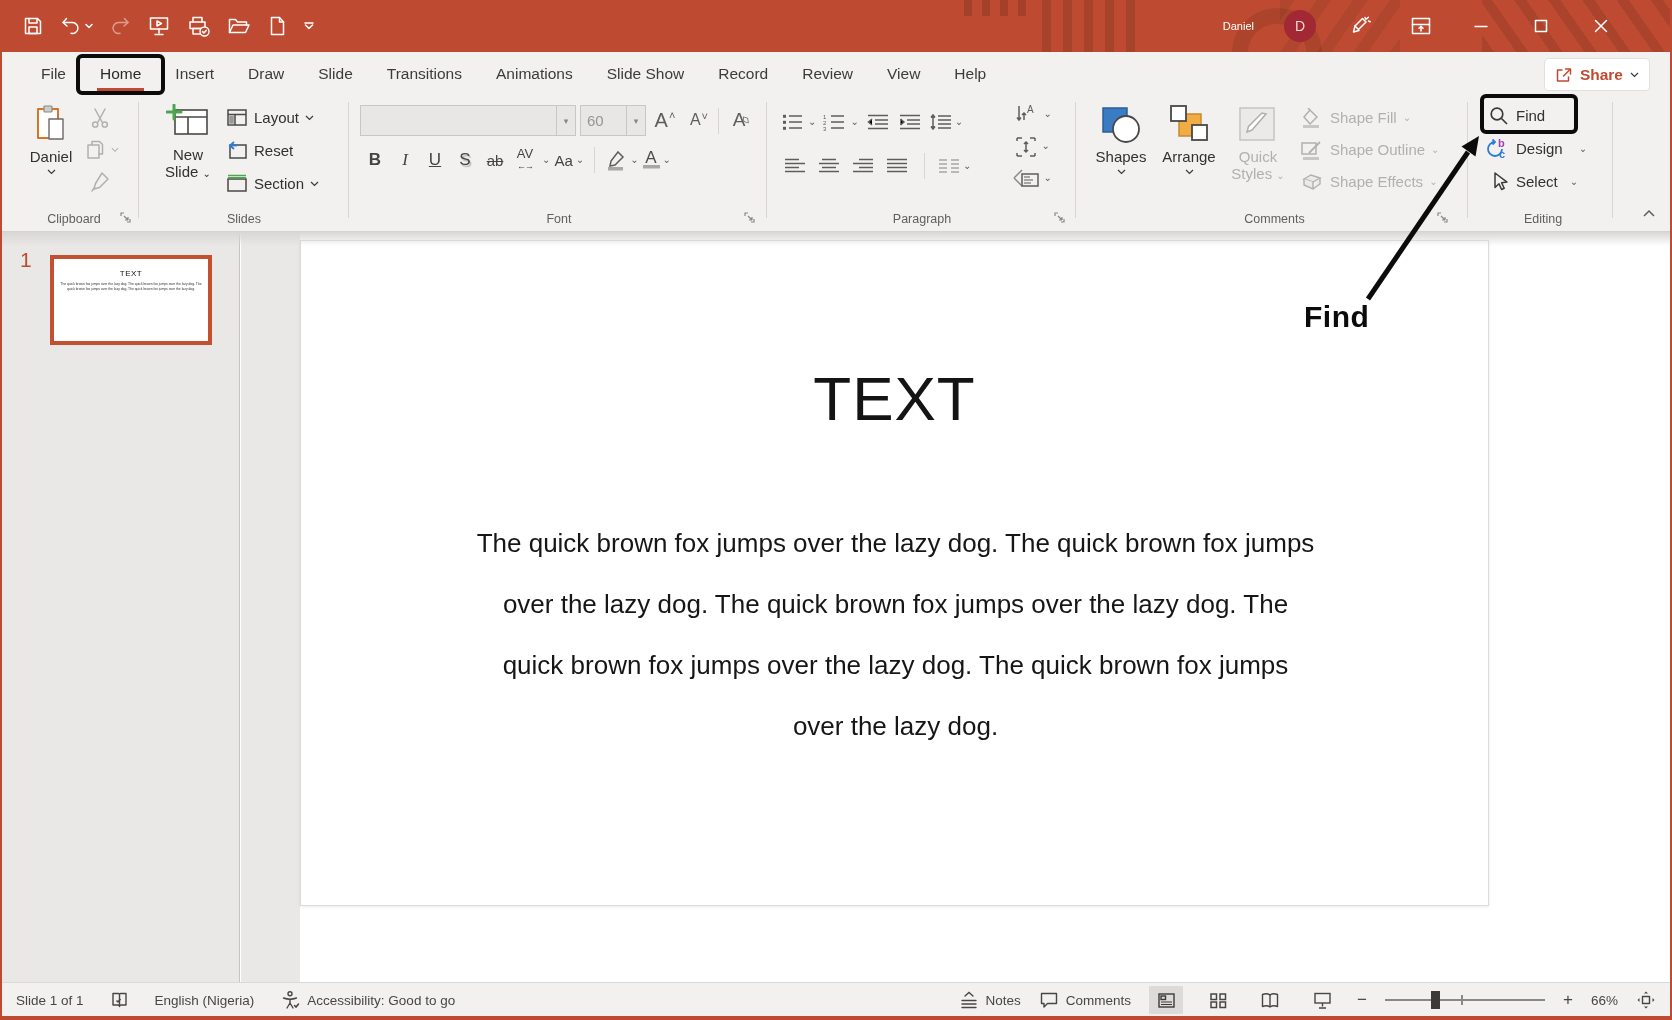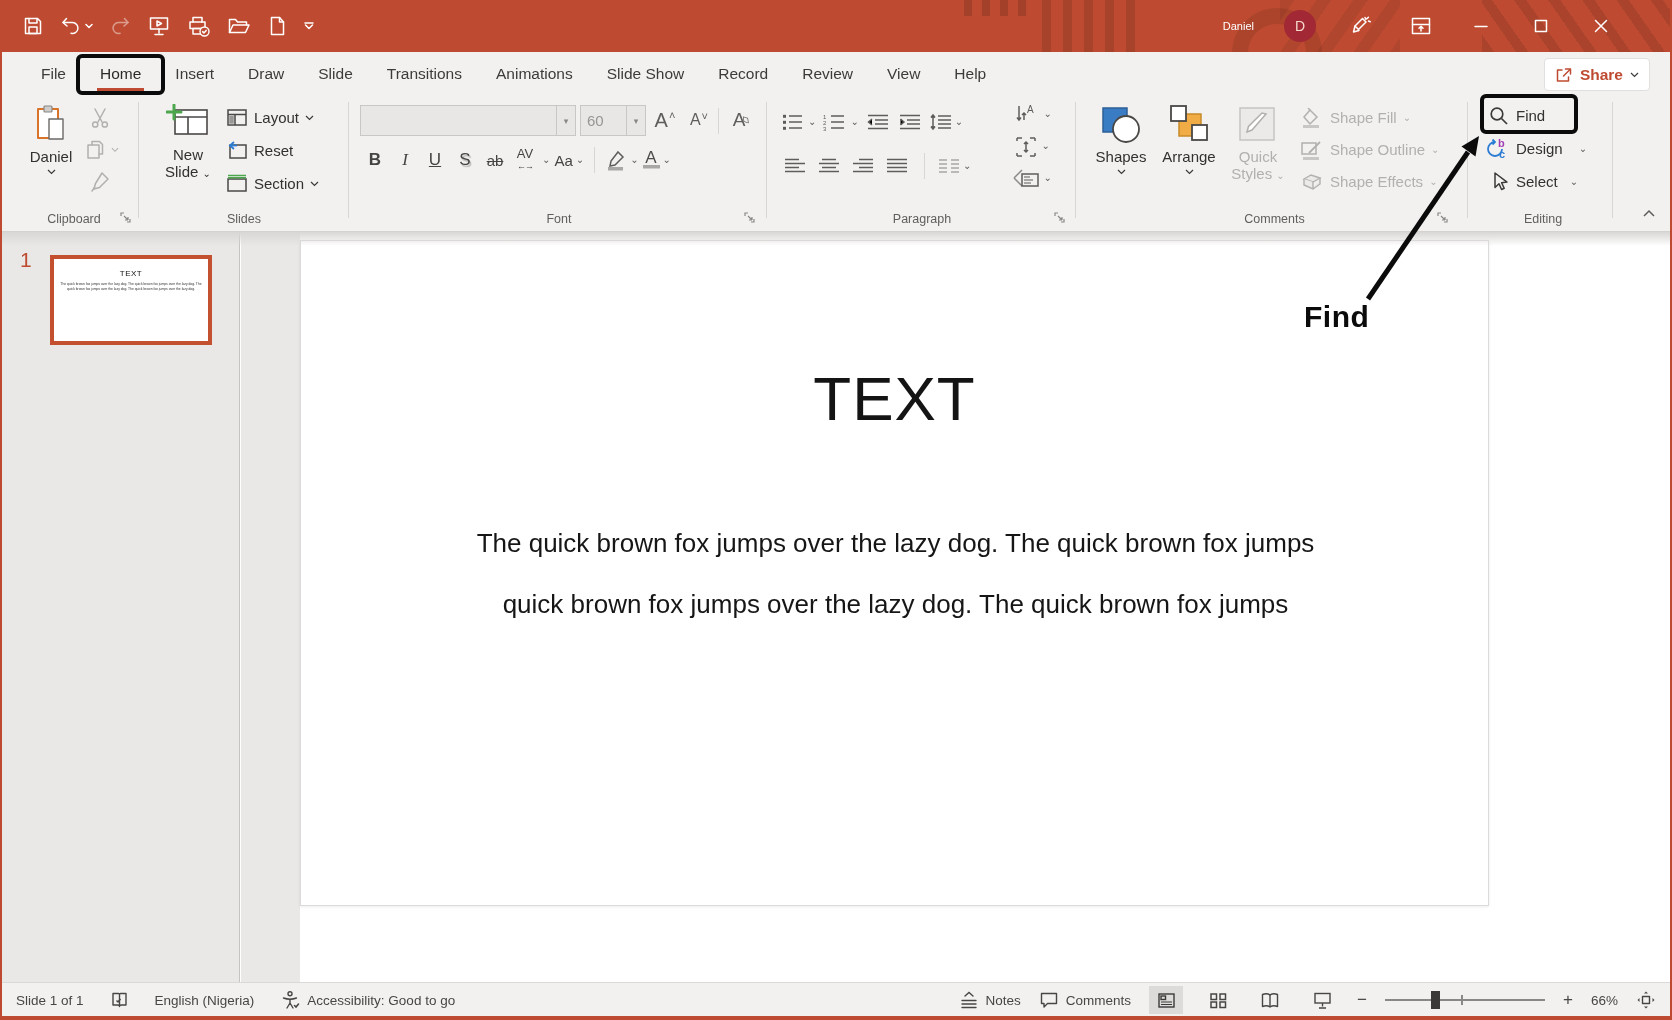--- a/index.html
+++ b/index.html
@@ -719,21 +719,23 @@
         <div class="thumb-title">TEXT</div>
         <div class="thumb-body-wrap">
             <div class="thumb-body">The quick brown fox jumps over the lazy dog. The quick brown fox jumps over the lazy dog. The quick brown fox jumps over the lazy dog. The quick brown fox jumps over the lazy dog.</div>
           </div>
       </div>
     </div>
     <div class="slide">
       <div class="slide-title">TEXT</div>
       <div class="slide-body">
         <div>The quick brown fox jumps over the lazy dog. The quick brown fox jumps</div>
+        <div>over the lazy dog. The quick brown fox jumps over the lazy dog. The</div>
         <div>quick brown fox jumps over the lazy dog. The quick brown fox jumps</div>
+        <div>over the lazy dog.</div>
       </div>
     </div>
     <div class="topshadow"></div>
   </div>
 
   <svg class="anno-arrow">
     <line x1="1366" y1="299" x2="1466" y2="152" stroke="#0B0B0B" stroke-width="5"></line>
     <polygon points="1477,136 1473.5,156.5 1459.5,146.5" fill="#0B0B0B"></polygon>
   </svg>
   <div class="anno-label">Find</div>

